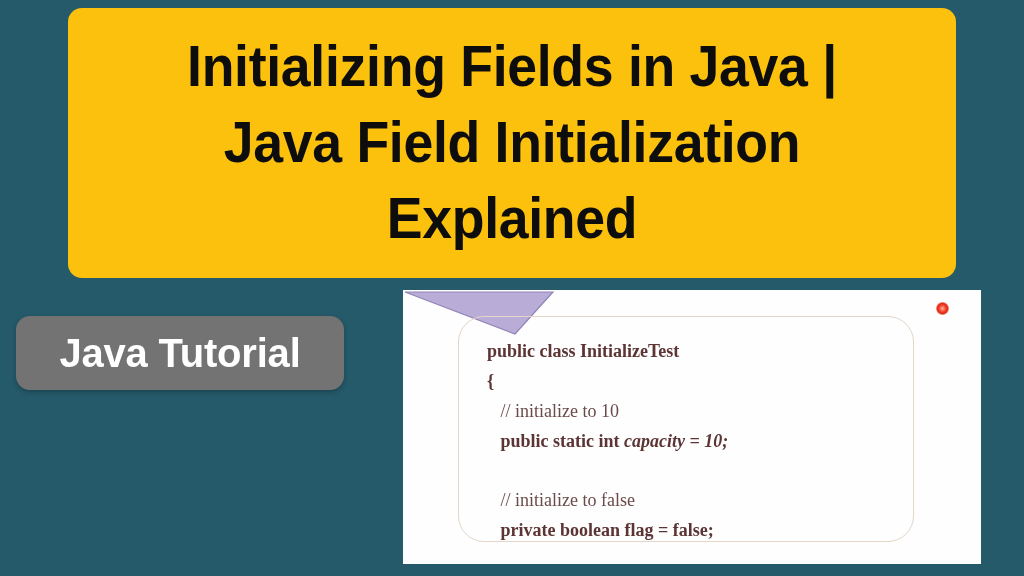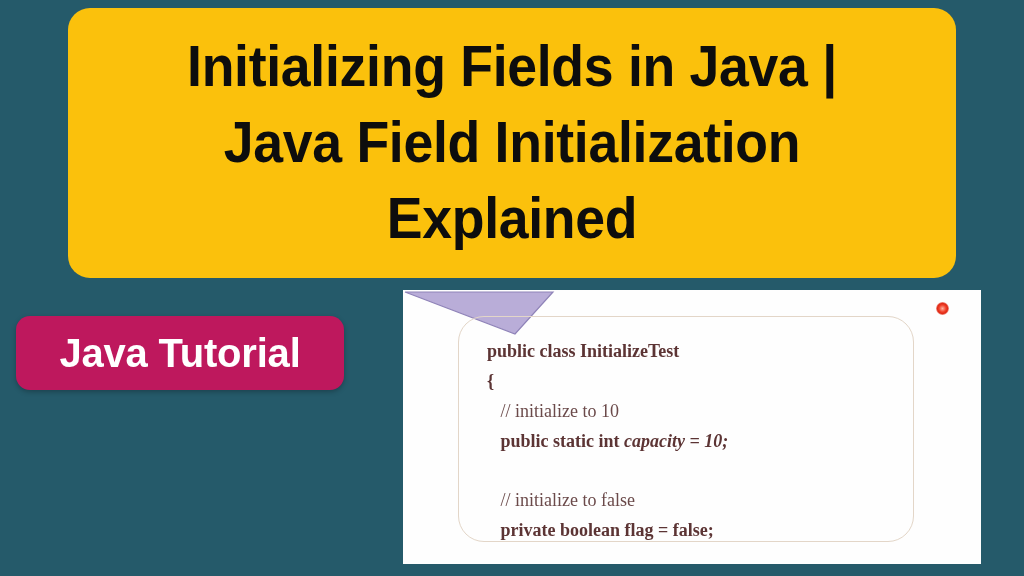--- a/index.html
+++ b/index.html
@@ -17,21 +17,21 @@
   }
 
   
   #title-banner {
     position: absolute;
     left: 68px;
     top: 8px;
     width: 888px;
     height: 270px;
     background: #fbc10c;
-    border-radius: 22px;
+    border-radius: 14px;
     display: flex;
     align-items: center;
     justify-content: center;
   }
   #title-text {
     width: 830px;
     text-align: center;
     color: #0d0d0d;
     font-family: "Liberation Sans", sans-serif;
     font-weight: bold;
@@ -42,21 +42,21 @@
     transform: scaleX(0.94);
   }
 
   
   #tutorial-badge {
     position: absolute;
     left: 16px;
     top: 316px;
     width: 328px;
     height: 74px;
-    background: #be185d;
+    background: #737373;
     border-radius: 14px;
     display: flex;
     align-items: center;
     justify-content: center;
     box-shadow: 0 2px 5px rgba(0,0,0,0.25);
   }
   #tutorial-badge-label {
     color: #ffffff;
     font-size: 40px;
     font-weight: bold;

